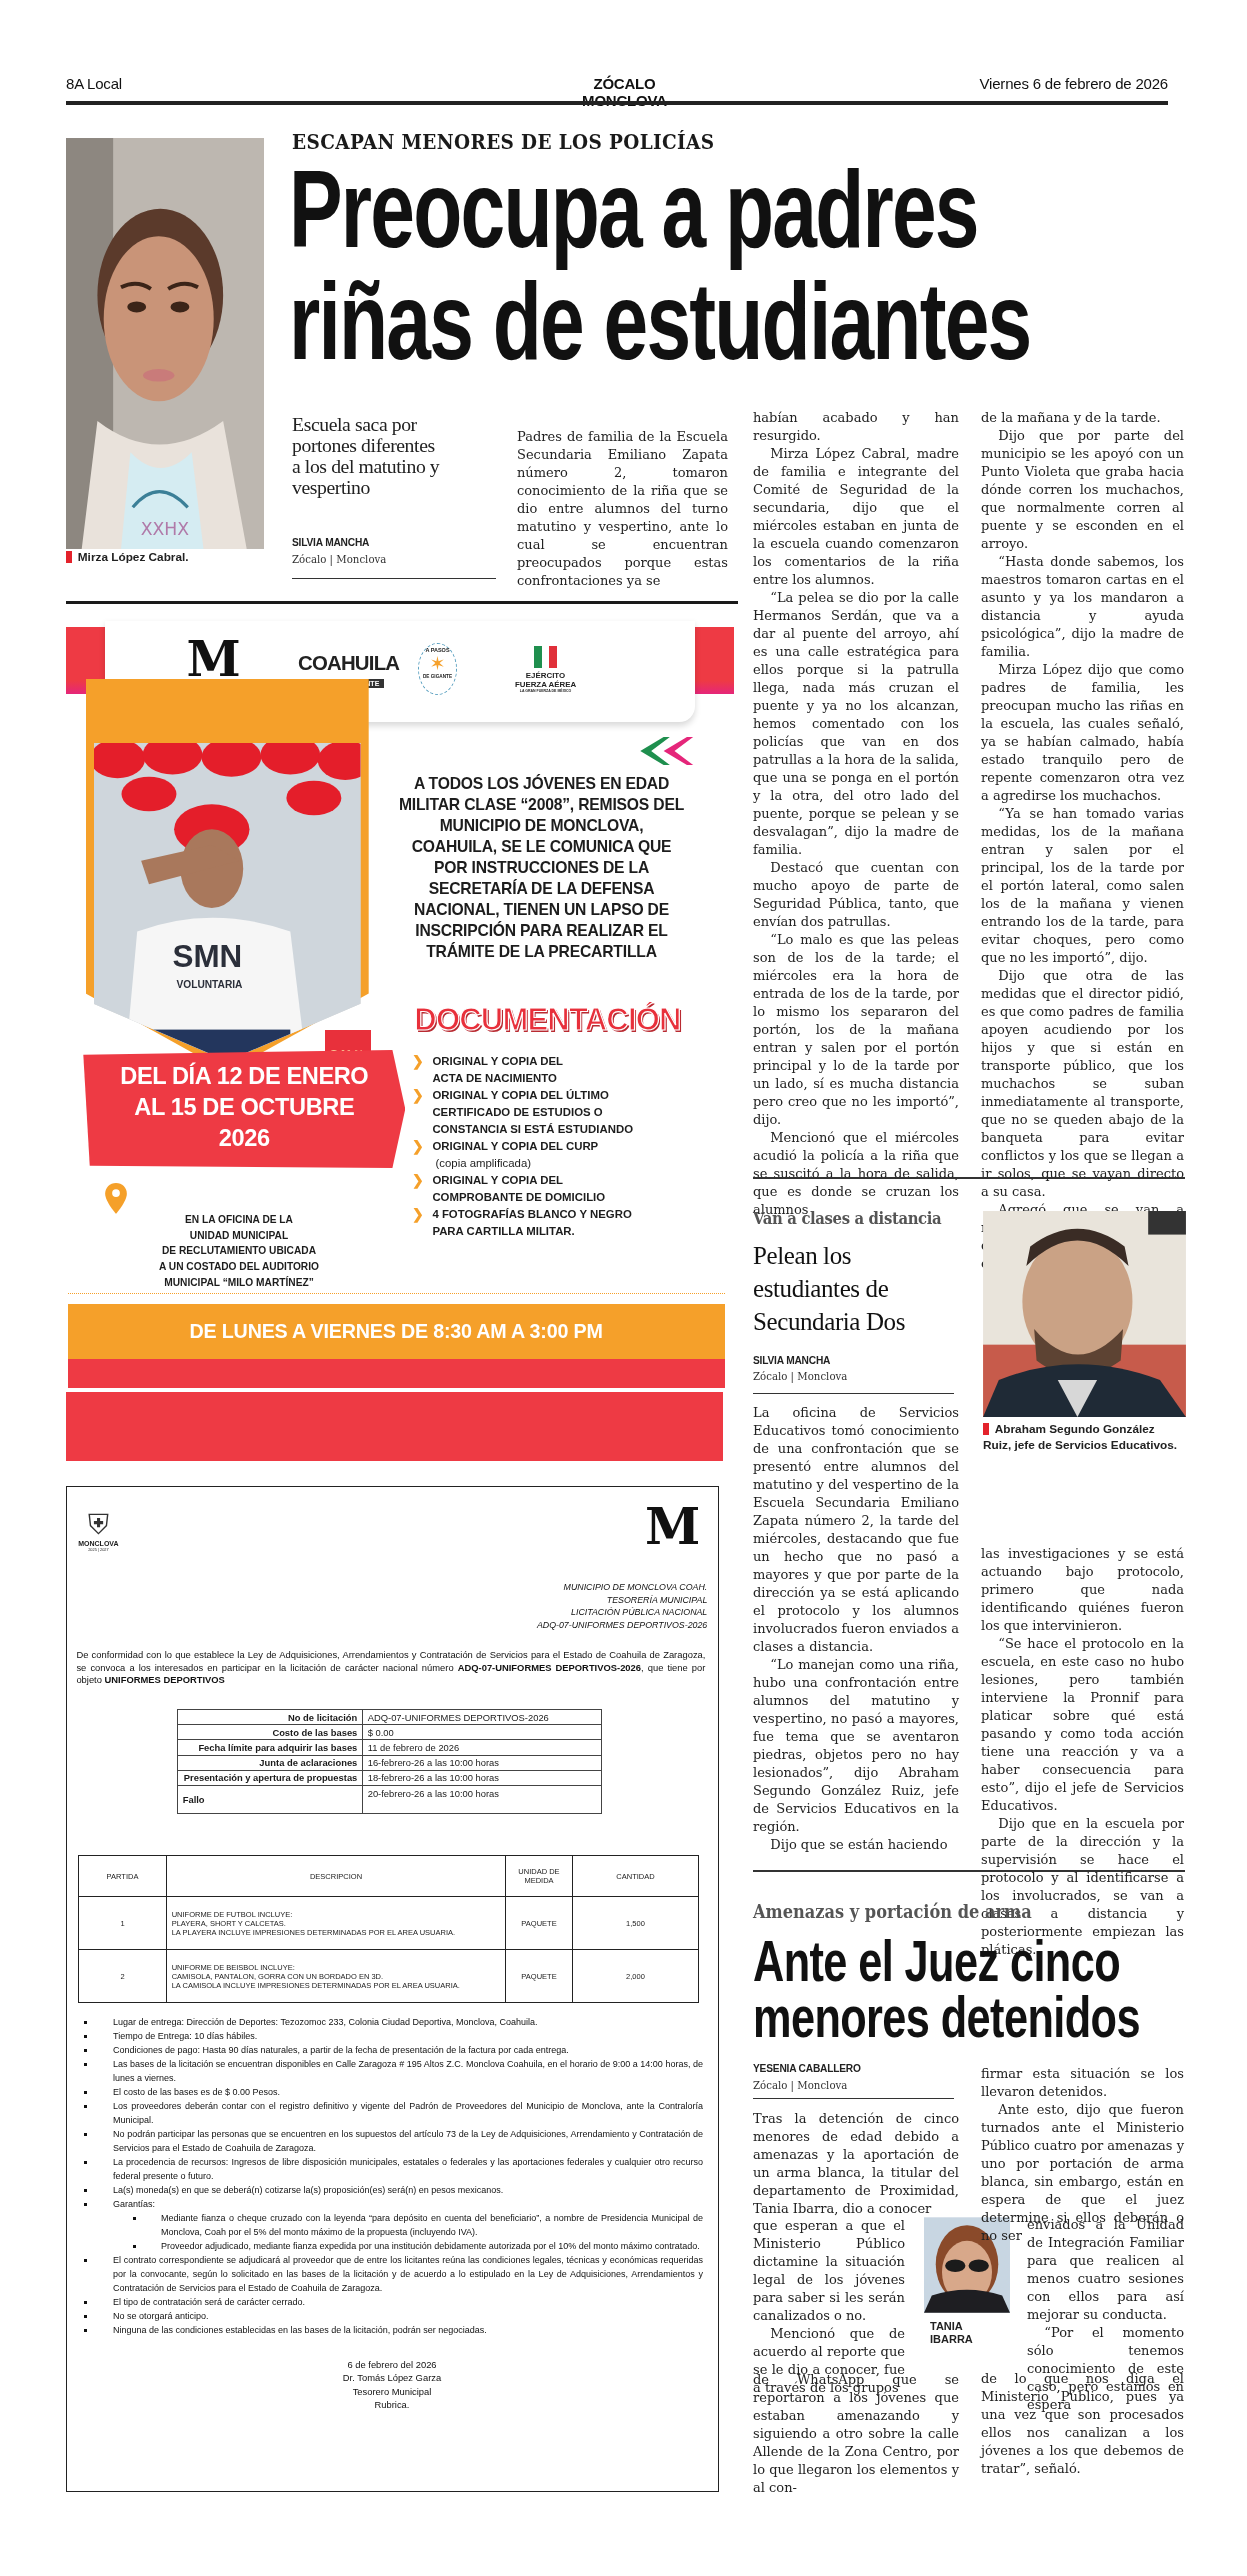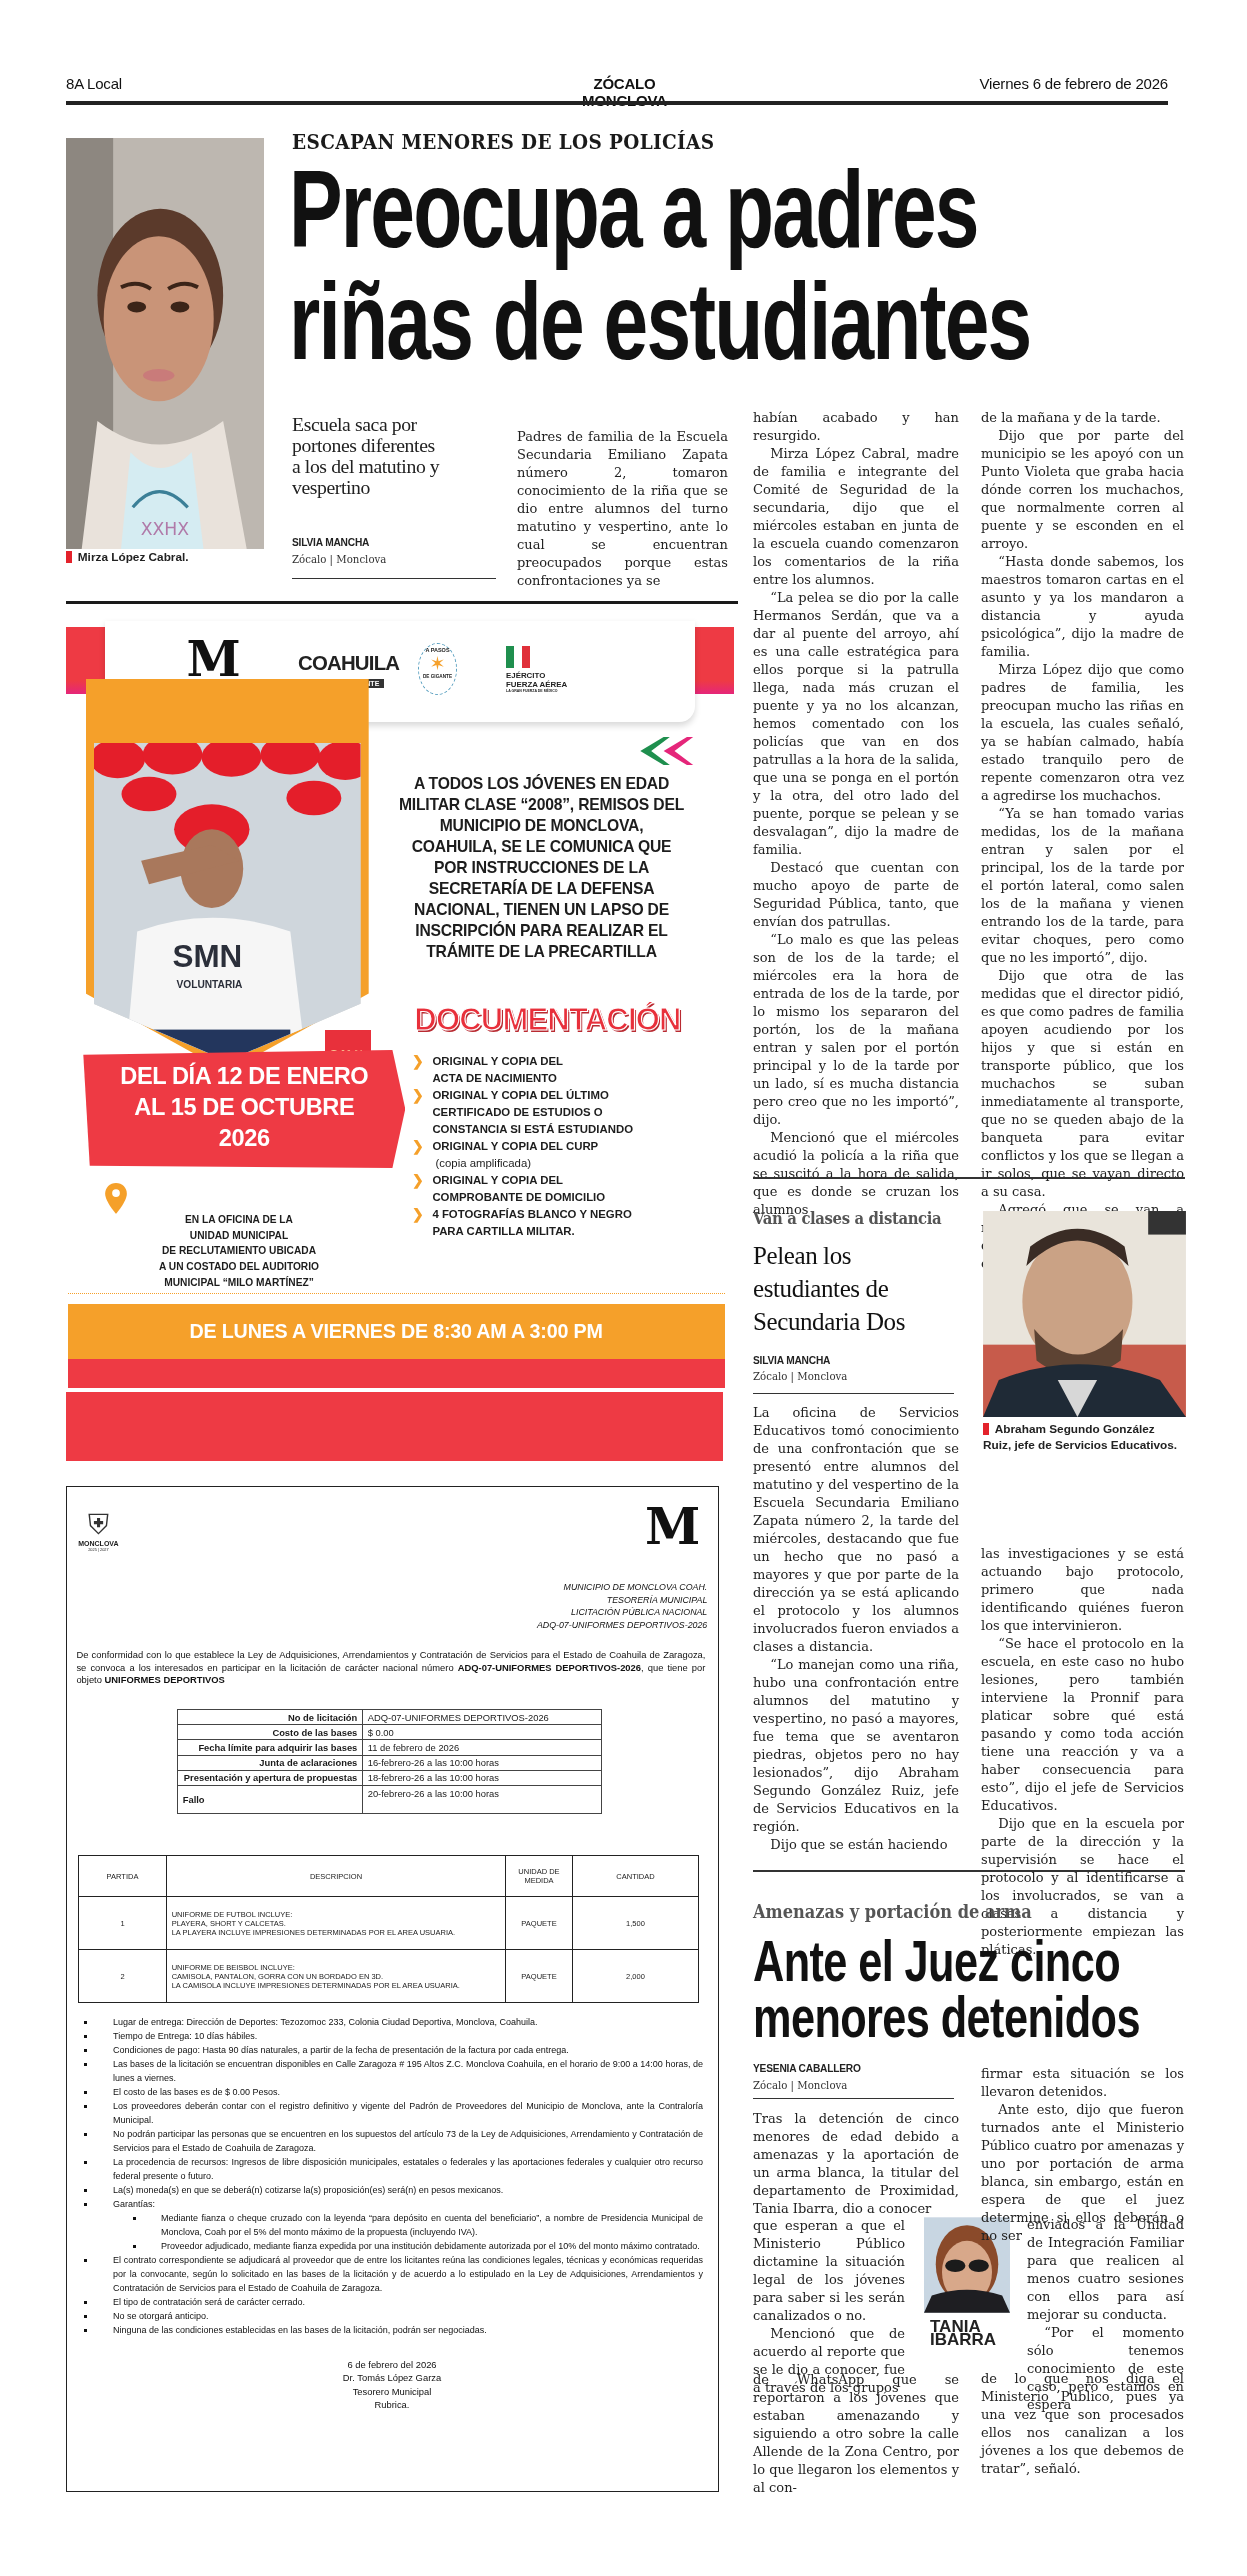--- a/index.html
+++ b/index.html
@@ -104,21 +104,21 @@
     </div>
     <div class="abs ad-sans" style="left:193px;top:31px;width:86px;text-align:right">
       <div style="font-size:20.4px;color:#222;letter-spacing:-0.8px">COAHUILA</div>
       <div style="display:inline-block;background:#333;color:#fff;font-size:7px;padding:0.8px 4.7px;margin-top:1.6px">PA' DELANTE</div>
     </div>
     <div class="abs" style="left:313px;top:22px;width:39px;height:52px;border-radius:50%;border:1.6px dashed #5aa0c0;text-align:center">
       <div style="font-size:5.5px;font-family:'Liberation Sans',sans-serif;font-weight:bold;margin-top:3.1px">A PASOS</div>
       <div style="font-size:19px;color:#f5a02a;line-height:20.4px">✶</div>
       <div style="font-size:4.7px;font-family:'Liberation Sans',sans-serif;font-weight:bold">DE GIGANTE</div>
     </div>
-    <div class="abs ad-sans" style="left:401px;top:25px;width:79px;">
+    <div class="abs ad-sans" style="left:401px;top:25px;width:79px;text-align:center">
       <div style="display:inline-flex;height:22px;width:23.6px">
           <span style="flex:1;background:#1f8f4e"></span>
           <span style="flex:1;background:#fff"></span>
           <span style="flex:1;background:#e0303a"></span>
         </div>
       <div style="font-size:7.9px;color:#222">EJÉRCITO</div>
       <div style="font-size:7.9px;color:#222">FUERZA AÉREA</div>
       <div style="font-size:3.5px;color:#222">LA GRAN FUERZA DE MÉXICO</div>
     </div>
   </div>
@@ -385,21 +385,21 @@
 <div class="abs photo" style="left:924px;top:2217px;width:86px;height:96px">
   <svg width="86" height="96" viewBox="0 0 110 122">
     <rect width="110" height="122" fill="#c8d6e2"></rect>
     <ellipse cx="55" cy="60" rx="40" ry="50" fill="#8a4a2a"></ellipse>
     <ellipse cx="55" cy="70" rx="32" ry="40" fill="#d8a88a"></ellipse>
     <ellipse cx="40" cy="62" rx="13" ry="8" fill="#1b1b1b"></ellipse>
     <ellipse cx="70" cy="62" rx="13" ry="8" fill="#1b1b1b"></ellipse>
     <path d="M0 122 L10 100 Q55 85 100 100 L110 122 Z" fill="#1e1e22"></path>
   </svg>
 </div>
-<div class="abs" style="left:930px;top:2320px;font-family:'Liberation Sans',sans-serif;font-weight:bold;font-size:17px;line-height:13.4px;color:#222">
+<div class="abs" style="left:930px;top:2320px;font-family:'Liberation Sans',sans-serif;font-weight:bold;font-size:11px;line-height:13.4px;color:#222">
   <div>TANIA</div>
     <div>IBARRA</div>
 </div>
 
 <div class="abs body-col" style="left:981px;top:2065px;width:203px">
   <p class="noind">firmar esta situación se los llevaron detenidos.</p>
   <p>Ante esto, dijo que fueron turnados ante el Ministerio Público cuatro por amenazas y uno por portación de arma blanca, sin embargo, están en espera de que el juez determine si ellos deberán o no ser</p>
 </div>
 <div class="abs body-col" style="left:1027px;top:2216px;width:157px">
   <p class="noind">enviados a la Unidad de Integración Familiar para que realicen al menos cuatro sesiones con ellos para así mejorar su conducta.</p>

